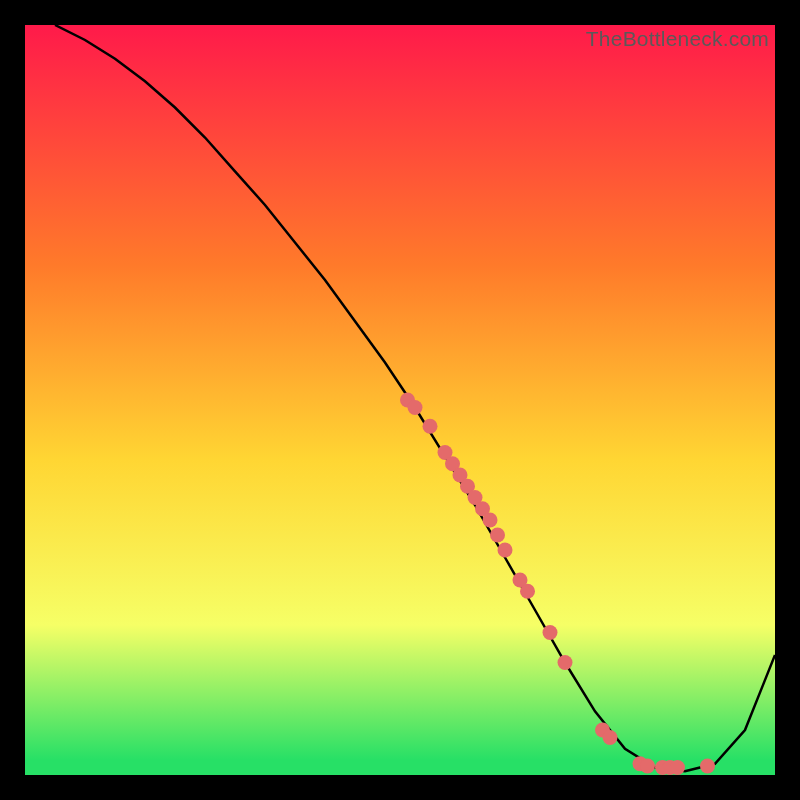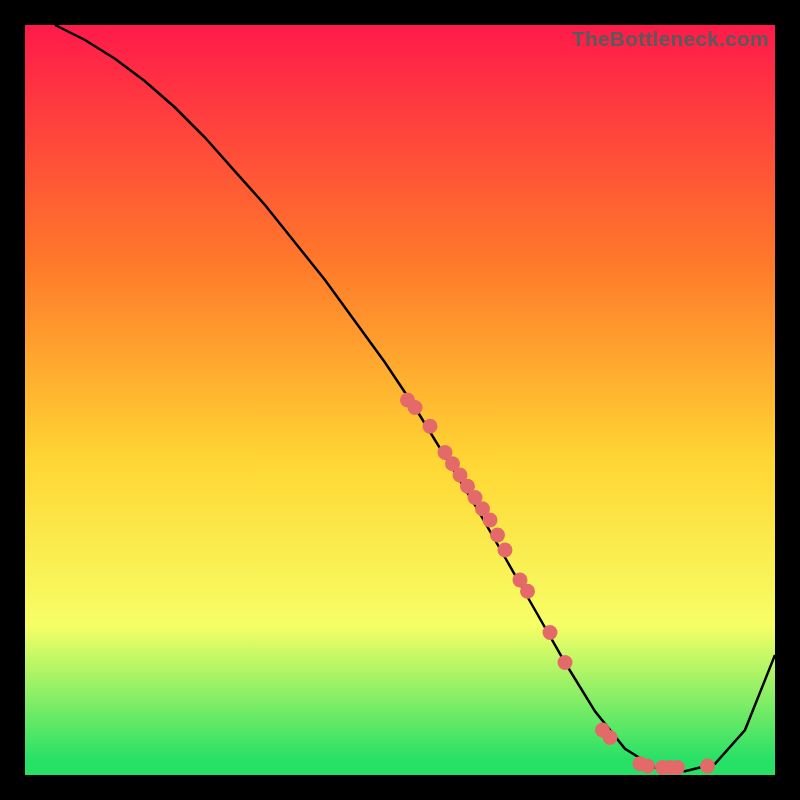--- a/index.html
+++ b/index.html
@@ -25,21 +25,21 @@
     top: 0;
     width: 750px;
     height: 750px;
   }
   .watermark {
     position: absolute;
     top: 2px;
     right: 6px;
     color: #5a5a5a;
     font-size: 21px;
-    font-weight: 700;
+    font-weight: 400;
     letter-spacing: 0.2px;
     z-index: 10;
   }
   svg {
     position: absolute;
     left: 0;
     top: 0;
   }
 </style>
 </head>

